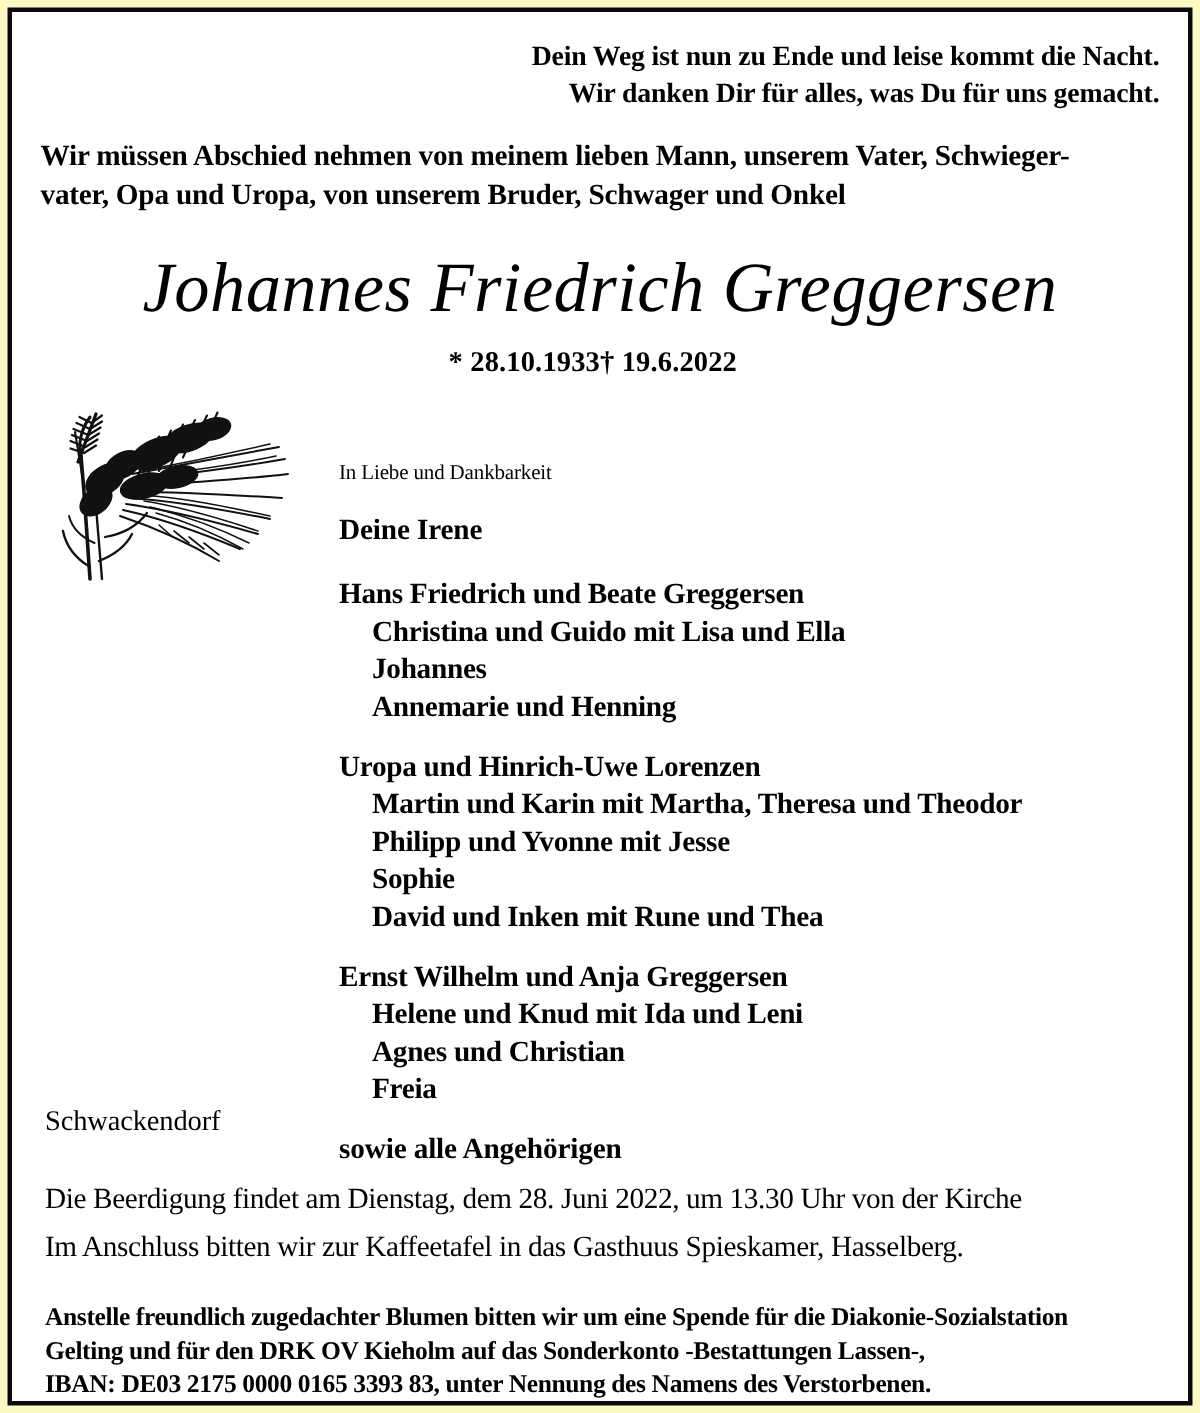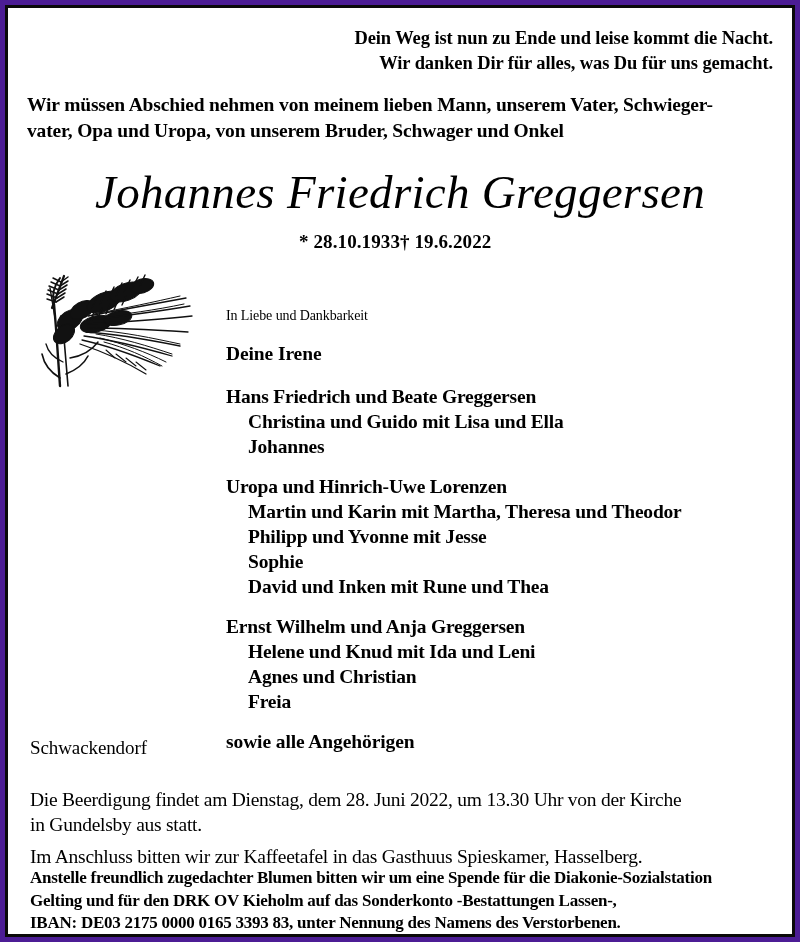--- a/index.html
+++ b/index.html
@@ -9,21 +9,21 @@
   }
   body {
     font-family: "Liberation Serif", "DejaVu Serif", serif;
     color: #000000;
   }
   #notice {
     position: relative;
     width: 800px;
     height: 942px;
     box-sizing: border-box;
-    background: #4c1d95;
+    background: #fef9c3;
     overflow: hidden;
   }
   .frame {
     position: absolute;
     left: 5px;
     top: 5px;
     width: 790px;
     height: 932px;
     box-sizing: border-box;
     border: 3px solid #0a0a0a;
@@ -279,20 +279,21 @@
       </div>
 
       <div class="mourners">
         <div class="dedication">In Liebe und Dankbarkeit</div>
         <div class="widow">Deine Irene</div>
 
         <div class="fam-group">
           <div class="fam-head">Hans Friedrich und Beate Greggersen</div>
           <div class="fam-child">Christina und Guido mit Lisa und Ella</div>
           <div class="fam-child">Johannes</div>
+          <div class="fam-child">Annemarie und Henning</div>
         </div>
 
         <div class="fam-group">
           <div class="fam-head">Uropa und Hinrich-Uwe Lorenzen</div>
           <div class="fam-child">Martin und Karin mit Martha, Theresa und Theodor</div>
           <div class="fam-child">Philipp und Yvonne mit Jesse</div>
           <div class="fam-child">Sophie</div>
           <div class="fam-child">David und Inken mit Rune und Thea</div>
         </div>
 
@@ -303,21 +304,20 @@
           <div class="fam-child">Freia</div>
         </div>
 
         <div class="relatives">sowie alle Angehörigen</div>
       </div>
 
       <div class="place">Schwackendorf</div>
 
       <div class="funeral">
         <div>Die Beerdigung findet am Dienstag, dem 28. Juni 2022, um 13.30 Uhr von der Kirche</div>
-        <div>in Gundelsby aus statt.</div>
         <div class="gap"></div>
         <div>Im Anschluss bitten wir zur Kaffeetafel in das Gasthuus Spieskamer, Hasselberg.</div>
       </div>
 
       <div class="donation">
         <div>Anstelle freundlich zugedachter Blumen bitten wir um eine Spende für die Diakonie-Sozialstation</div>
         <div>Gelting und für den DRK OV Kieholm auf das Sonderkonto -Bestattungen Lassen-,</div>
         <div>IBAN: DE03 2175 0000 0165 3393 83, unter Nennung des Namens des Verstorbenen.</div>
       </div>
 

